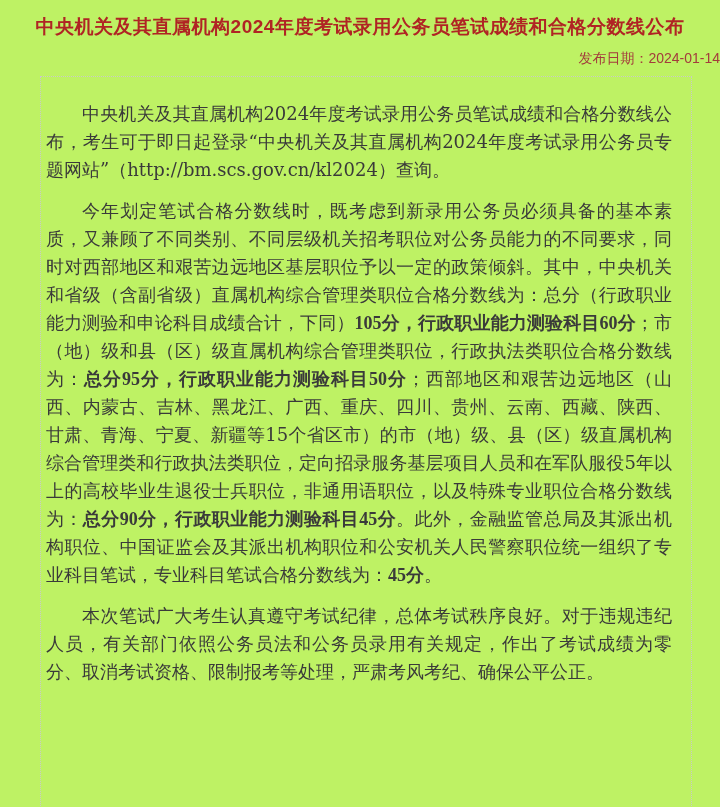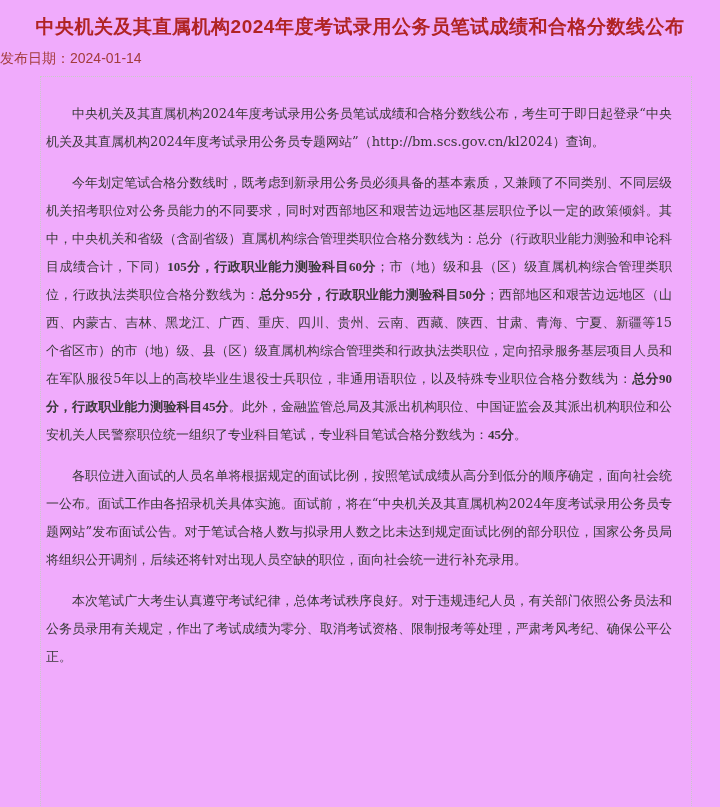--- a/index.html
+++ b/index.html
@@ -8,50 +8,50 @@
     --body-text:#3a3a3a;
     --box-border:#c9c9c9;
   }
   *{margin:0;padding:0;box-sizing:border-box;}
   html,body{background:#ffffff;}
   .page{
     position:relative;
     width:720px;
     height:807px;
     overflow:hidden;
-    background:#f0abfc;
+    background:#bef264;
     font-family:"Liberation Sans",sans-serif;
   }
   .page-title{
     margin:14px 20px 0 20px;
     text-align:center;
     font-size:19px;
     line-height:26px;
     font-weight:bold;
     letter-spacing:0.5px;
     color:var(--title-red);
     font-family:"Liberation Sans",sans-serif;
   }
   .publish-date{
     margin-top:9px;
-    text-align:left;
+    text-align:right;
     font-size:14px;
     line-height:18px;
     color:var(--date-red);
     font-family:"Liberation Sans",sans-serif;
   }
   .content-box{
     margin:9px 28px 0 40px;
     border:1px dotted var(--box-border);
     padding:10px 19px 40px 5px;
     min-height:760px;
   }
   .para{
     font-family:"DejaVu Serif","Liberation Serif",serif;
-    font-size:13px;
+    font-size:18px;
     line-height:28px;
     color:var(--body-text);
     text-align:justify;
     text-indent:2em;
     margin:13px 0;
   }
   .para .bold{
     font-weight:bold;
     font-family:Liberation Serif, serif;
   }
@@ -63,17 +63,16 @@
   <h1 class="page-title">中央机关及其直属机构2024年度考试录用公务员笔试成绩和合格分数线公布</h1>
 
   <div class="publish-date">
     <span>发布日期：</span><span>2024-01-14</span>
   </div>
 
   <div class="content-box">
     <div>
         <p class="para"><span>中央机关及其直属机构2024年度考试录用公务员笔试成绩和合格分数线公布，考生可于即日起登录“中央机关及其直属机构2024年度考试录用公务员专题网站”（http://bm.scs.gov.cn/kl2024）查询。</span></p>
         <p class="para"><span>今年划定笔试合格分数线时，既考虑到新录用公务员必须具备的基本素质，又兼顾了不同类别、不同层级机关招考职位对公务员能力的不同要求，同时对西部地区和艰苦边远地区基层职位予以一定的政策倾斜。其中，中央机关和省级（含副省级）直属机构综合管理类职位合格分数线为：总分（行政职业能力测验和申论科目成绩合计，下同）</span><span class="bold">105分，行政职业能力测验科目60分</span><span>；市（地）级和县（区）级直属机构综合管理类职位，行政执法类职位合格分数线为：</span><span class="bold">总分95分，行政职业能力测验科目50分</span><span>；西部地区和艰苦边远地区（山西、内蒙古、吉林、黑龙江、广西、重庆、四川、贵州、云南、西藏、陕西、甘肃、青海、宁夏、新疆等15个省区市）的市（地）级、县（区）级直属机构综合管理类和行政执法类职位，定向招录服务基层项目人员和在军队服役5年以上的高校毕业生退役士兵职位，非通用语职位，以及特殊专业职位合格分数线为：</span><span class="bold">总分90分，行政职业能力测验科目45分</span><span>。此外，金融监管总局及其派出机构职位、中国证监会及其派出机构职位和公安机关人民警察职位统一组织了专业科目笔试，专业科目笔试合格分数线为：</span><span class="bold">45分</span><span>。</span></p>
-        <p class="para"><span>各职位进入面试的人员名单将根据规定的面试比例，按照笔试成绩从高分到低分的顺序确定，面向社会统一公布。面试工作由各招录机关具体实施。面试前，将在“中央机关及其直属机构2024年度考试录用公务员专题网站”发布面试公告。对于笔试合格人数与拟录用人数之比未达到规定面试比例的部分职位，国家公务员局将组织公开调剂，后续还将针对出现人员空缺的职位，面向社会统一进行补充录用。</span></p>
         <p class="para"><span>本次笔试广大考生认真遵守考试纪律，总体考试秩序良好。对于违规违纪人员，有关部门依照公务员法和公务员录用有关规定，作出了考试成绩为零分、取消考试资格、限制报考等处理，严肃考风考纪、确保公平公正。</span></p>
       </div>
   </div>
 </div>
 
 </body></html>

